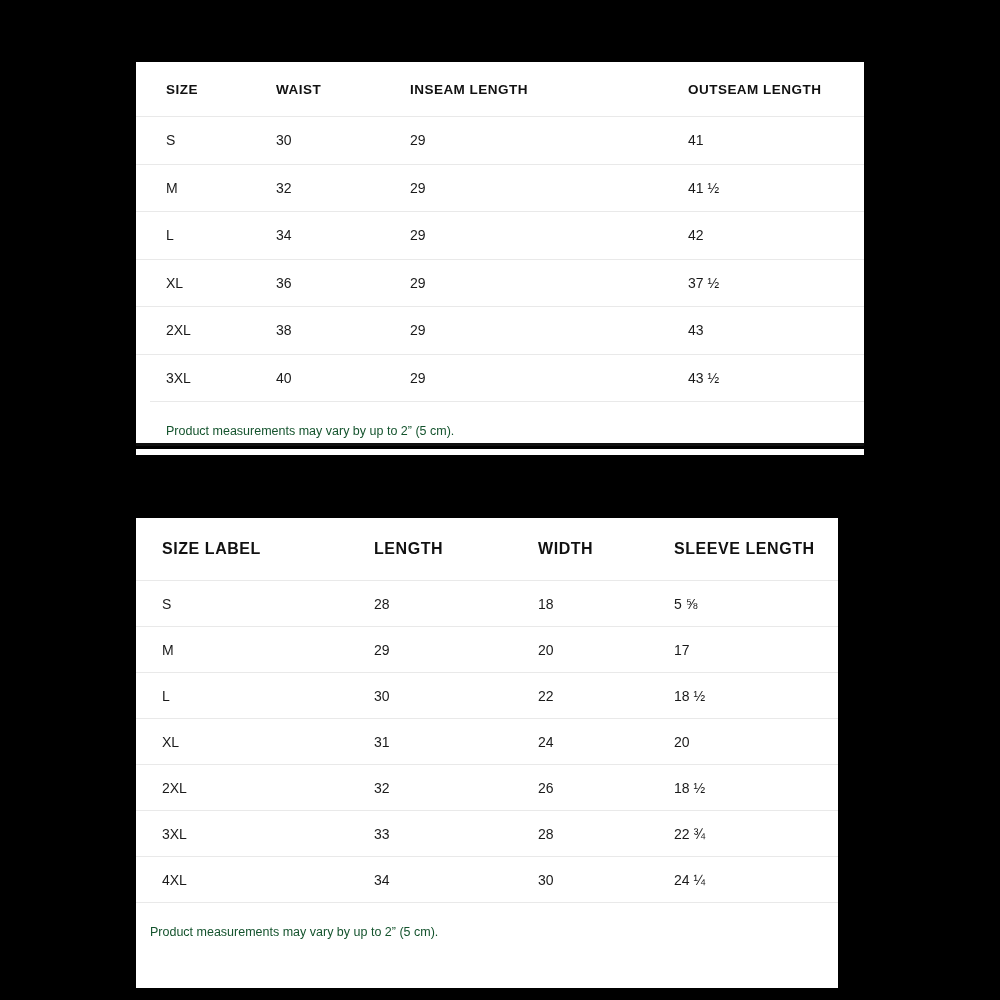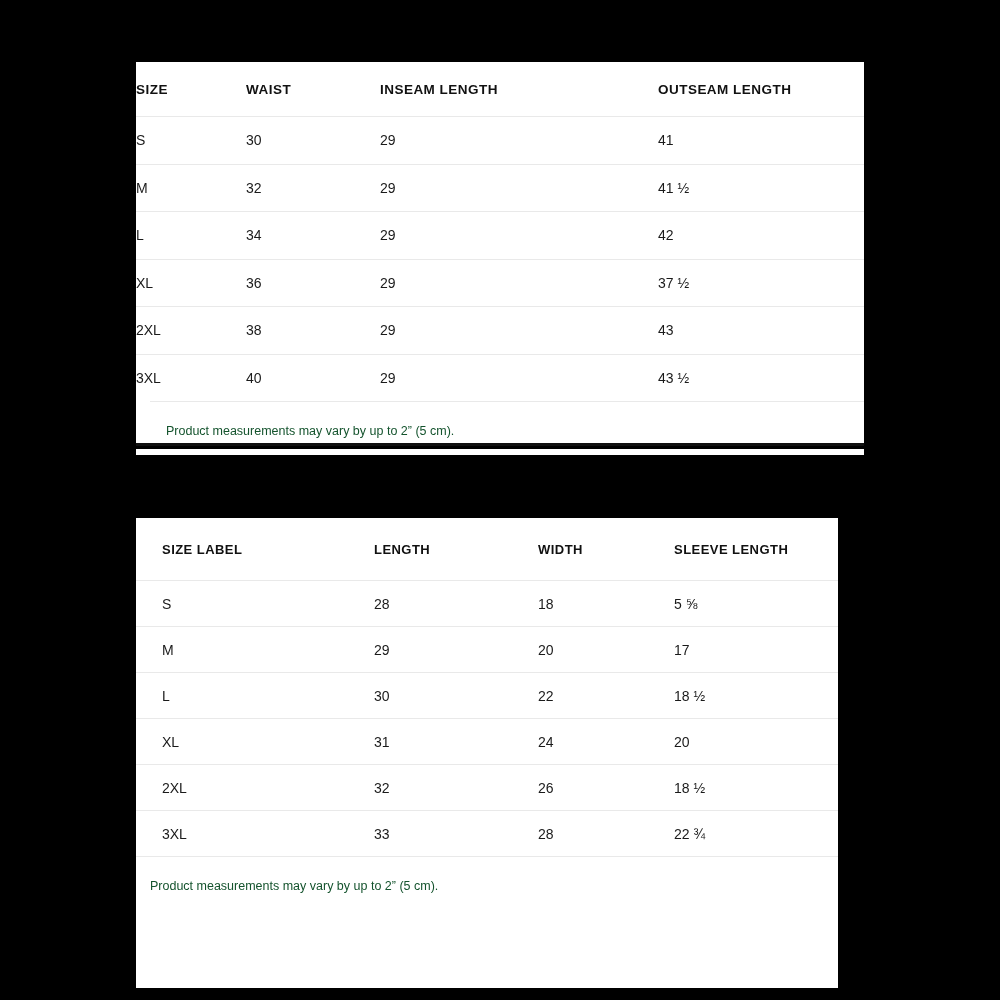--- a/index.html
+++ b/index.html
@@ -66,27 +66,27 @@
     text-align: left;
     color: #1a1a1a;
     vertical-align: middle;
     white-space: nowrap;
     border-top: 1px solid #e9e9e9;
   }
 
   
   #table-bottoms th { font-size: 13.5px; height: 54px; padding: 0; }
   #table-bottoms td { font-size: 14px; height: 46.5px; padding: 0; }
-  #table-bottoms .c0 { width: 110px; }
+  #table-bottoms .c0 { width: 110px; padding-left: 30px; }
   #table-bottoms .c1 { width: 134px; margin-top: 22px; }
   #table-bottoms .c2 { width: 278px; margin-top: 35px; }
   #table-bottoms .c3 { width: auto; }
 
   
-  #table-tops th { font-size: 13px; height: 62px; padding: 0; }
+  #table-tops th { font-size: 16px; height: 62px; padding: 0; }
   #table-tops td { font-size: 14px; height: 45px; padding: 0; }
   #table-tops .c0 { width: 212px; padding-left: 26px; }
   #table-tops .c1 { width: 164px; }
   #table-tops .c2 { width: 136px; }
   #table-tops .c3 { width: auto; }
 
   .footnote-wrap {
     border-top: 1px solid #e9e9e9;
   }
   .footnote {
@@ -197,18 +197,24 @@
           <td class="c1">32</td>
           <td class="c2">26</td>
           <td class="c3">18 ½</td>
         </tr>
         <tr>
           <td class="c0">3XL</td>
           <td class="c1">33</td>
           <td class="c2">28</td>
           <td class="c3">22 ¾</td>
         </tr>
+        <tr>
+          <td class="c0">4XL</td>
+          <td class="c1">34</td>
+          <td class="c2">30</td>
+          <td class="c3">24 ¼</td>
+        </tr>
       </tbody>
   </table>
   <div class="footnote-wrap">
     <div class="footnote">Product measurements may vary by up to 2” (5 cm).</div>
   </div>
 </div>
 
 </body></html>

